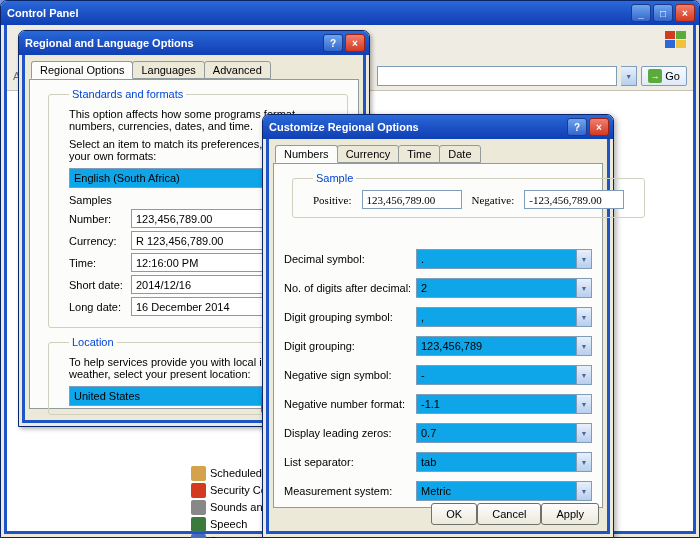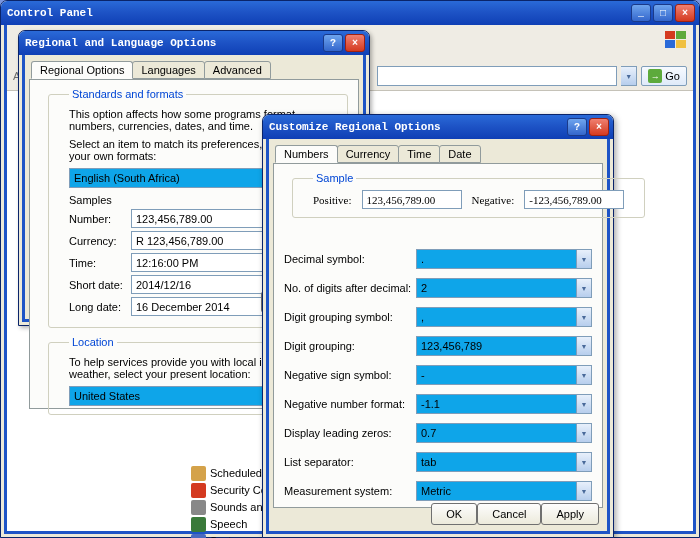--- a/index.html
+++ b/index.html
@@ -16,21 +16,20 @@
     background: linear-gradient(to bottom, #2a6ad8 0%, #1e54c6 45%, #0f3fb5 100%);
     color: #fff;
     height: 24px;
     display: flex;
     align-items: center;
     padding: 0 4px 0 6px;
     font-weight: bold;
     border-top-left-radius: 6px;
     border-top-right-radius: 6px;
     position: relative;
-    font-family: Liberation Mono, monospace;
   }
   .titlebar .t-text { flex: 1; }
   .t-btns { display:flex; gap:2px; }
   .t-btn {
     width: 20px; height: 18px;
     border-radius: 3px;
     display:flex; align-items:center; justify-content:center;
     font-size: 10px; font-weight: bold;
     color:#fff;
   }
@@ -92,21 +91,21 @@
   }
   .cp-list {
     position:absolute; left:184px; top:440px;
     display:flex; flex-direction:column; gap:1px;
   }
   .cp-item { display:flex; align-items:center; gap:4px; height:16px; color:#000; }
   .cp-icon { width:15px; height:15px; }
 
   
   .reg-dialog {
-    position:absolute; left:18px; top:30px; width:352px; height:296px;
+    position:absolute; left:18px; top:30px; width:352px; height:397px;
     background:#ece9d8;
     border:1px solid #0a246a;
     border-top-left-radius:7px; border-top-right-radius:7px;
     box-shadow: 2px 2px 4px rgba(0,0,0,0.3);
   }
   .dlg-body {
     position:absolute; left:3px; right:3px; top:24px; bottom:3px;
     background:#ece9d8;
     border:3px solid #1e54c6;
     border-top:none;

